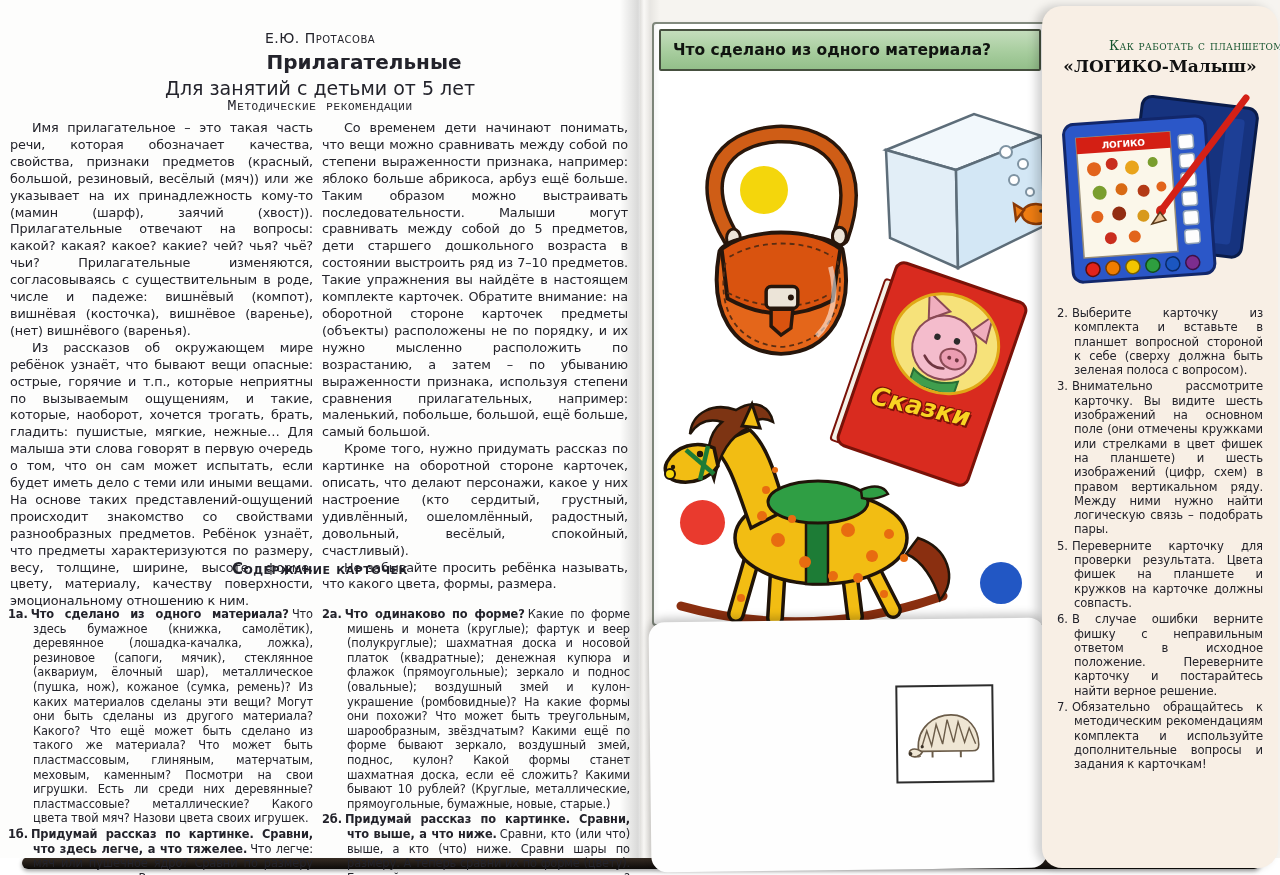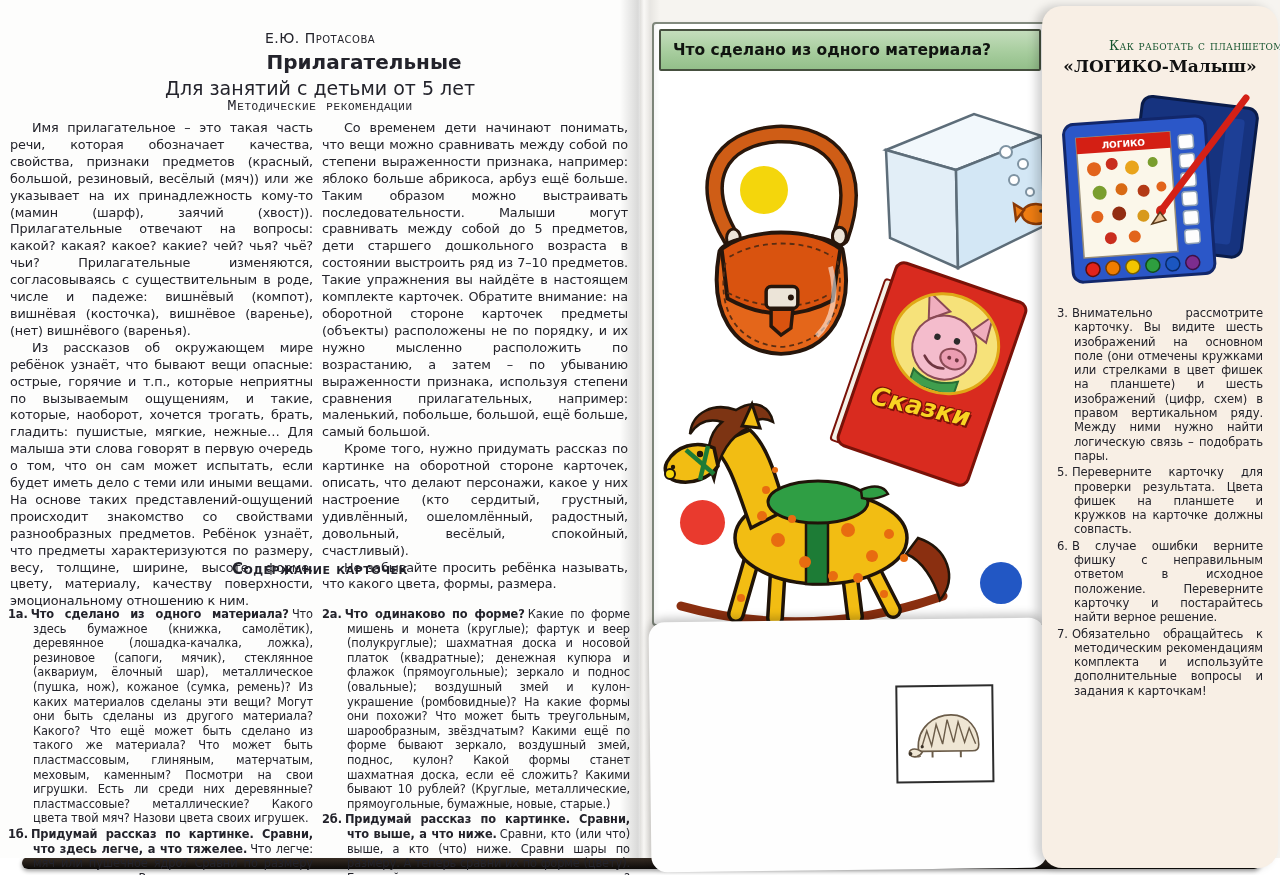--- a/index.html
+++ b/index.html
@@ -287,20 +287,21 @@
         <circle cx="68" cy="170" r="7" fill="#f2c500" stroke="#7a6200" stroke-width="1.5"></circle>
         <circle cx="88" cy="170" r="7" fill="#2e9e3f" stroke="#124d1c" stroke-width="1.5"></circle>
         <circle cx="108" cy="170" r="7" fill="#1b56c0" stroke="#0a2a66" stroke-width="1.5"></circle>
         <circle cx="128" cy="170" r="7" fill="#7c2d8e" stroke="#3c1147" stroke-width="1.5"></circle>
       </g>
       <line x1="186" y1="2" x2="100" y2="116" stroke="#d42016" stroke-width="7" stroke-linecap="round"></line>
       <polygon points="100,116 92,128 106,124" fill="#e9c49a" stroke="#5a3a1a" stroke-width="1.5"></polygon>
     </svg>
 
     <div class="sb-steps">
+      <p class="step"><span class="n">2.</span><span>Выберите карточку из комплекта и вставьте в планшет вопросной стороной к себе (сверху должна быть зеленая полоса с вопросом).</span></p>
       <p class="step"><span class="n">3.</span><span>Внимательно рассмотрите карточку. Вы видите шесть изображений на основном поле (они отмечены кружками или стрелками в цвет фишек на планшете) и шесть изображений (цифр, схем) в правом вертикальном ряду. Между ними нужно найти логическую связь – подобрать пары.</span></p>
       <p class="step"><span class="n">5.</span><span>Переверните карточку для проверки результата. Цвета фишек на планшете и кружков на карточке должны совпасть.</span></p>
       <p class="step"><span class="n">6.</span><span>В случае ошибки верните фишку с неправильным ответом в исходное положение. Переверните карточку и постарайтесь найти верное решение.</span></p>
       <p class="step"><span class="n">7.</span><span>Обязательно обращайтесь к методическим рекомендациям комплекта и используйте дополнительные вопросы и задания к карточкам!</span></p>
     </div>
   </div>
 
   <div class="fold"></div>
 
 </div>

